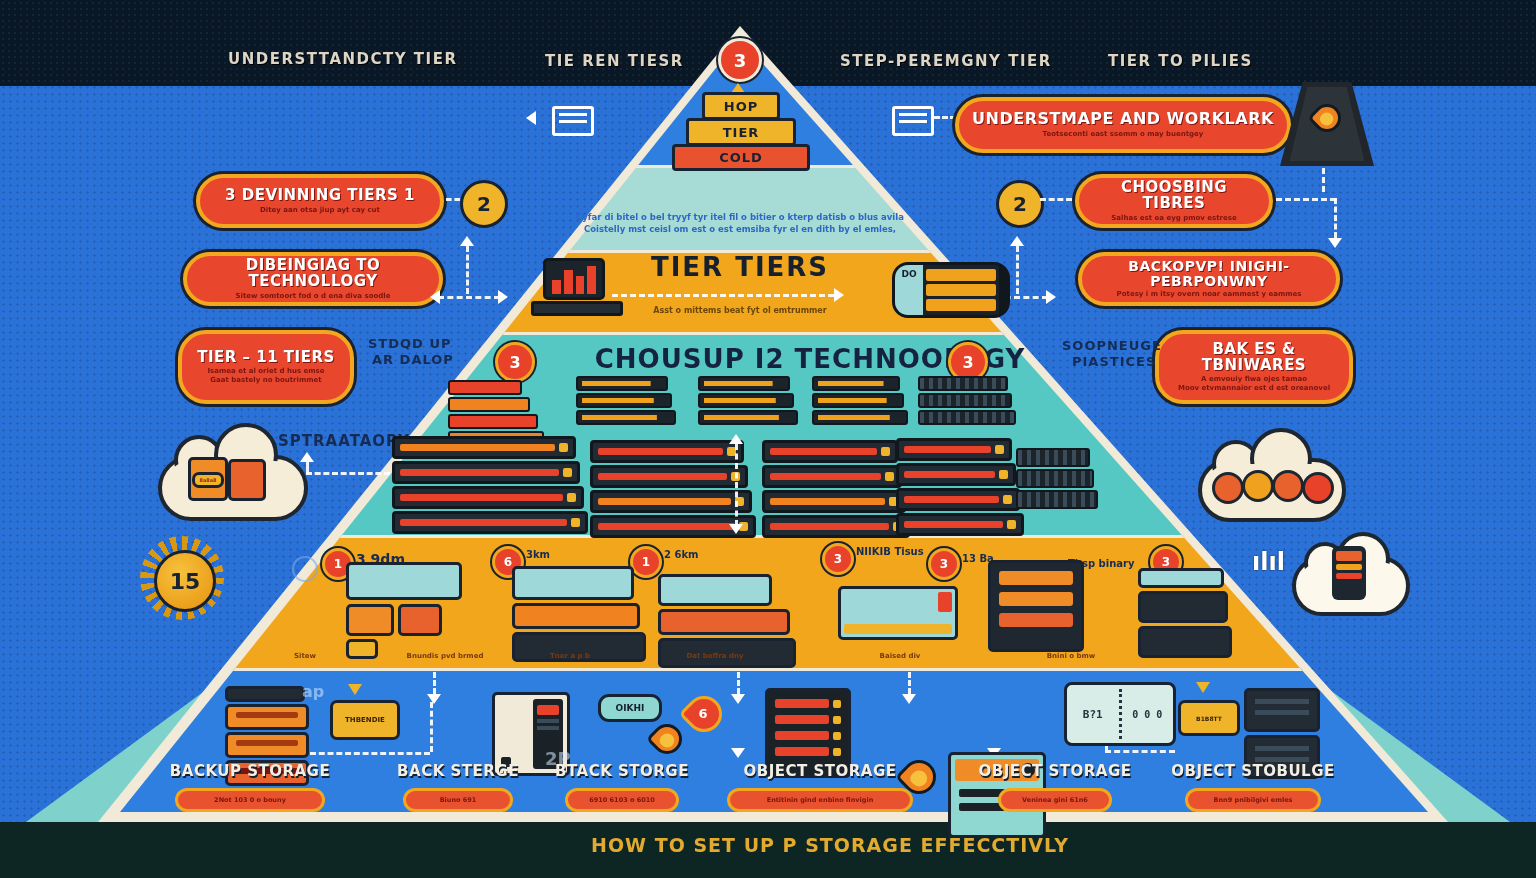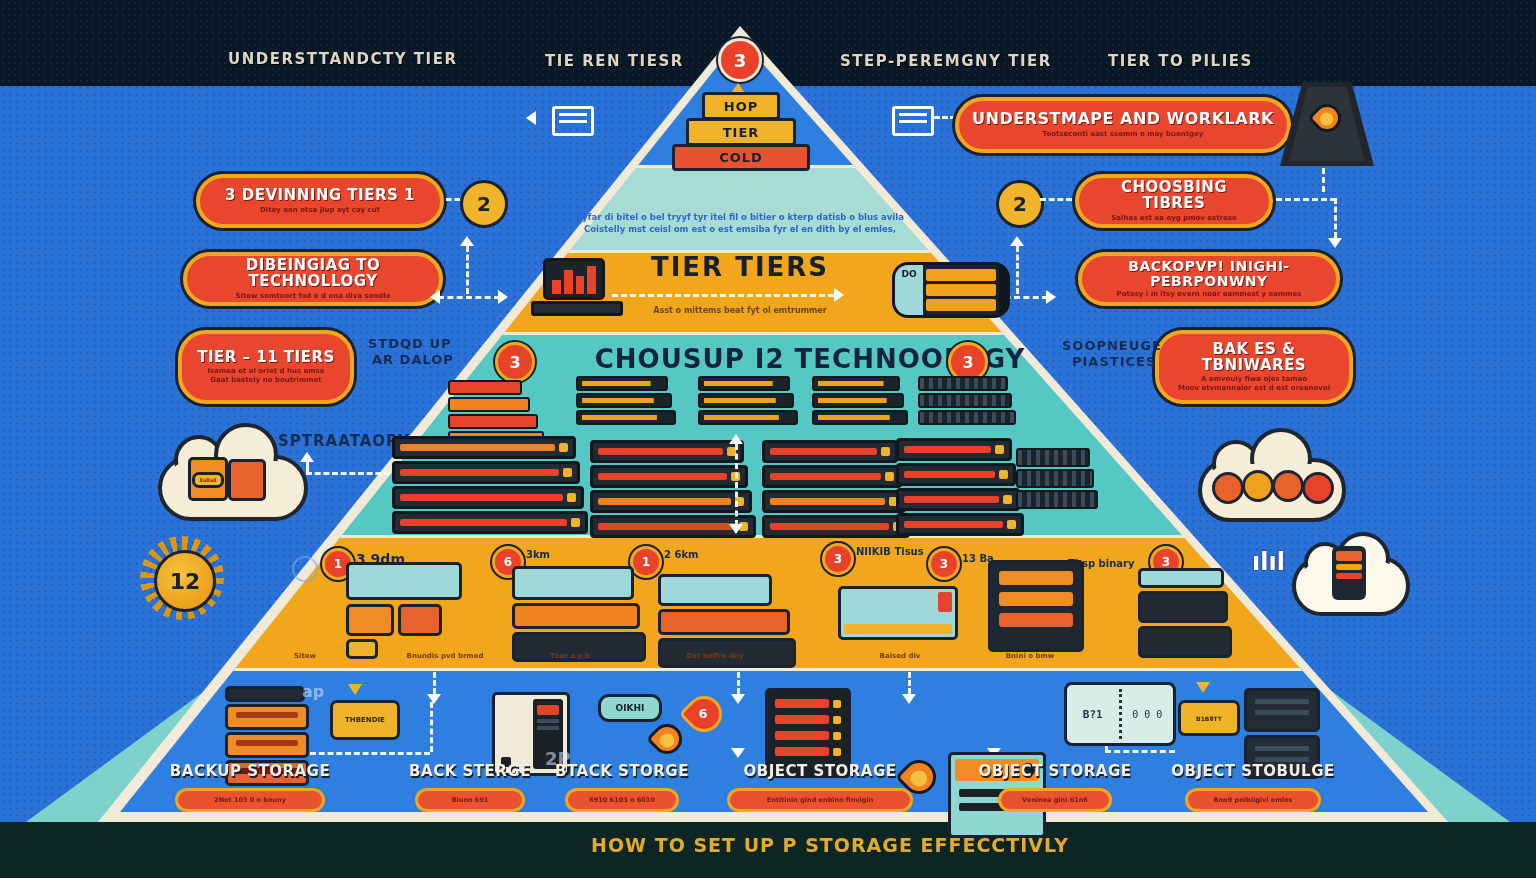--- a/index.html
+++ b/index.html
@@ -142,21 +142,21 @@
     <i class="bump" style="left:12px;top:-24px;width:42px;height:42px"></i>
     <i class="bump" style="left:52px;top:-36px;width:56px;height:56px"></i>
     <i class="cover"></i>
     <div class="abs boxo" style="left:26px;top:-2px;width:34px;height:38px;background:#f08c28">
       <div class="pillY" style="margin:12px auto 0;width:26px;height:10px;font-size:5px;color:#a02410">8a8a8</div>
     </div>
     <div class="abs boxo" style="left:66px;top:0;width:32px;height:36px;background:#e8622e"></div>
   </div>
 
   <div class="abs" style="left:140px;top:536px;width:84px;height:84px;border-radius:50%;background:repeating-conic-gradient(#d89812 0deg 9deg,transparent 9deg 18deg)"></div>
-  <div class="abs yc" style="left:154px;top:550px;width:56px;height:56px;font-size:22px;background:radial-gradient(circle at 40% 35%,#f6c23d,#e8920f)">12</div>
+  <div class="abs yc" style="left:154px;top:550px;width:56px;height:56px;font-size:22px;background:radial-gradient(circle at 40% 35%,#f6c23d,#e8920f)">15</div>
   <div class="abs" style="left:292px;top:556px;width:22px;height:22px;border:2px solid rgba(120,170,235,.6);border-radius:50%"></div>
 
   <div class="abs badge" style="left:955px;top:97px;width:336px;height:56px">
     <div class="t" style="font-size:16px">UNDERSTMAPE AND WORKLARK</div>
     <div class="s">Teotseconti east ssemm o may buentgey</div>
   </div>
   <div class="abs badge" style="left:1075px;top:174px;width:198px;height:54px">
     <div class="t">CHOOSBING TIBRES</div>
     <div class="s">Salhas est ea eyg pmov estrese</div>
   </div>
@@ -402,21 +402,21 @@
     <div class="boxo" style="width:80px;height:14px;background:#9fd8d8"></div>
     <div class="boxo" style="width:84px;height:26px;background:#222b33;margin-top:3px"></div>
     <div class="boxo" style="width:88px;height:26px;background:#222b33;margin-top:3px"></div>
   </div>
 
   <div class="abs cap" style="left:240px;top:652px;width:130px">Sitew</div>
   <div class="abs cap" style="left:380px;top:652px;width:130px">Bnundis pvd brmed</div>
   <div class="abs cap" style="left:505px;top:652px;width:130px">Tner a p b</div>
   <div class="abs cap" style="left:650px;top:652px;width:130px">Dat beffra dny</div>
   <div class="abs cap" style="left:835px;top:652px;width:130px">Baised div</div>
-  <div class="abs cap" style="left:965px;top:652px;width:130px">Bnini o bmw</div>
+  <div class="abs cap" style="left:1006px;top:652px;width:130px">Bnini o bmw</div>
 
   <div class="abs dv" style="left:433px;top:672px;height:22px"></div>
   <div class="abs tri down" style="left:427px;top:694px"></div>
   <div class="abs dv" style="left:737px;top:672px;height:22px"></div>
   <div class="abs tri down" style="left:731px;top:694px"></div>
   <div class="abs dv" style="left:908px;top:672px;height:22px"></div>
   <div class="abs tri down" style="left:902px;top:694px"></div>
   <div class="abs dh" style="left:310px;top:752px;width:120px"></div>
   <div class="abs dv" style="left:430px;top:702px;height:50px"></div>
   <div class="abs dh" style="left:1105px;top:750px;width:70px"></div>
@@ -482,41 +482,41 @@
     <div style="position:absolute;left:4px;top:4px;right:4px;height:22px;background:#f08c28;border-radius:3px">
       <div style="position:absolute;right:4px;top:4px;width:14px;height:14px;background:#1a2228;border-radius:50%"></div>
     </div>
     <div style="position:absolute;left:8px;top:34px;width:46px;height:8px;background:#1a2228;border-radius:2px"></div>
     <div style="position:absolute;left:8px;top:48px;width:46px;height:8px;background:#1a2228;border-radius:2px"></div>
     <div style="position:absolute;right:8px;top:36px;width:16px;height:16px;background:#e8432a;border-radius:50%;border:2px solid #1a2228"></div>
   </div>
   <div class="abs boxo" style="left:1064px;top:682px;width:106px;height:58px;background:#d8ece8;border-radius:8px;display:flex">
     <div style="flex:1;display:flex;align-items:center;justify-content:center;font-size:11px;font-weight:bold;color:#26333e;font-family:'DejaVu Sans Mono',monospace">B?1</div>
     <div style="width:0;border-left:3px dotted #26333e;margin:4px 0"></div>
-    <div style="flex:1;display:flex;align-items:center;justify-content:center;font-size:10px;font-weight:normal;color:#26333e;font-family:'DejaVu Sans Mono',monospace">0 0 0</div>
+    <div style="flex:1;display:flex;align-items:center;justify-content:center;font-size:10px;font-weight:bold;color:#26333e;font-family:'DejaVu Sans Mono',monospace">0 0 0</div>
   </div>
   <div class="abs tri ydown" style="left:1196px;top:682px"></div>
   <div class="abs pillY" style="left:1178px;top:700px;width:56px;height:30px;font-size:6px">B1B8TT</div>
   <div class="abs" style="left:1244px;top:688px">
     <div class="boxo" style="width:70px;height:38px;background:#232c34">
         <div style="margin:8px 8px 0;height:5px;background:#3a4c5a"></div>
         <div style="margin:6px 8px 0;height:5px;background:#3a4c5a"></div>
       </div>
     <div class="boxo" style="width:70px;height:38px;background:#232c34;margin-top:3px">
         <div style="margin:8px 8px 0;height:5px;background:#3a4c5a"></div>
         <div style="margin:6px 8px 0;height:5px;background:#3a4c5a"></div>
       </div>
   </div>
   <div class="abs ghost" style="left:545px;top:748px;font-size:18px">2P</div>
 
   <div class="abs" style="left:150px;top:762px;width:200px">
     <div class="lbl6">BACKUP STORAGE</div>
     <div class="pillR" style="width:150px;height:24px;margin:8px auto 0">2Not 103 0 o bouny</div>
   </div>
-  <div class="abs" style="left:370px;top:762px;width:200px">
+  <div class="abs" style="left:358px;top:762px;width:200px">
     <div class="lbl6">BACK STERGE</div>
     <div class="pillR" style="width:110px;height:24px;margin:8px auto 0">Biuno 691</div>
   </div>
   <div class="abs" style="left:522px;top:762px;width:200px">
     <div class="lbl6">BTACK STORGE</div>
     <div class="pillR" style="width:114px;height:24px;margin:8px auto 0">6910 6103 o 6010</div>
   </div>
   <div class="abs" style="left:720px;top:762px;width:200px">
     <div class="lbl6">OBJECT STORAGE</div>
     <div class="pillR" style="width:186px;height:24px;margin:8px auto 0">Entitinin gind enbino finvigin</div>

